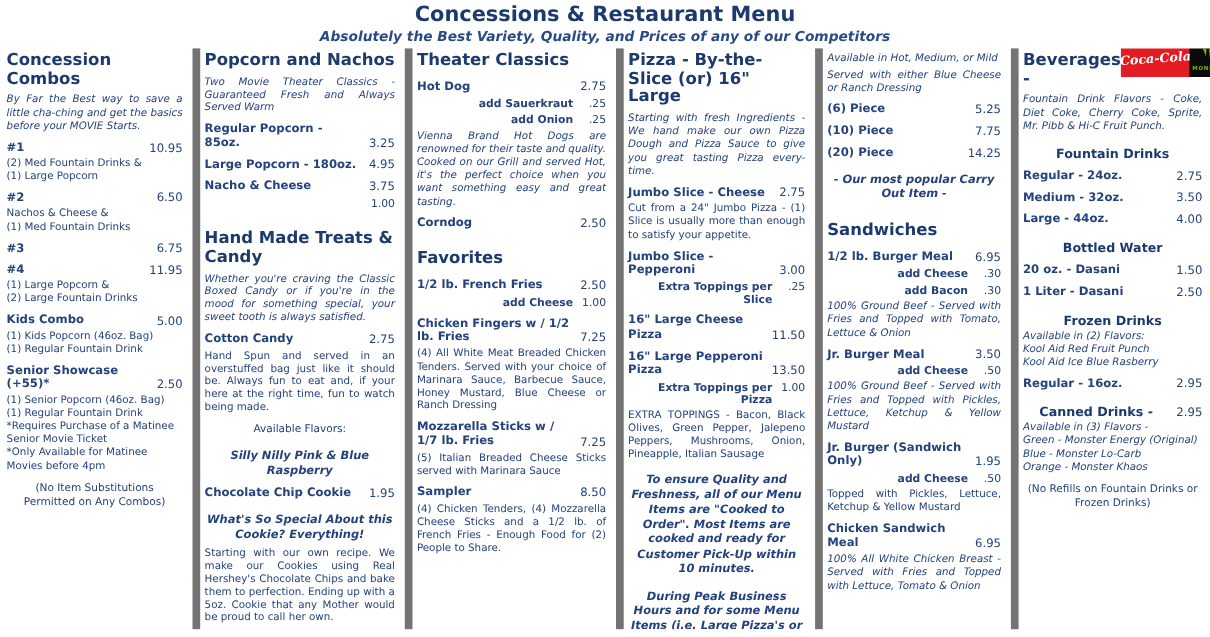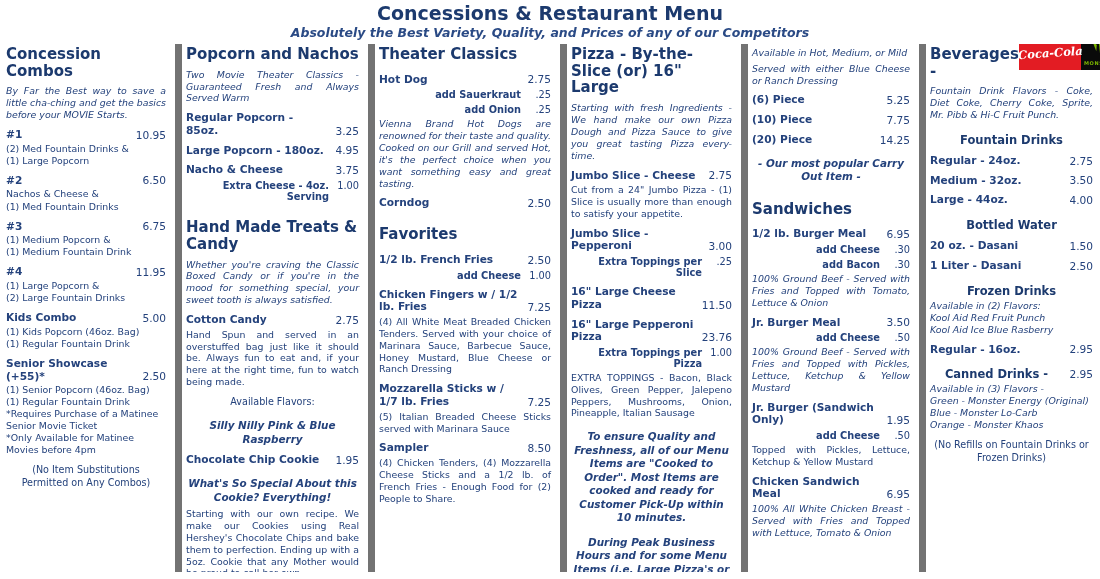--- a/index.html
+++ b/index.html
@@ -70,22 +70,20 @@
         <div class="item-row">
           <span class="item-name">#2</span>
           <span class="item-price">6.50</span>
         </div>
         <div class="item-lines">Nachos &amp; Cheese &amp;
 (1) Med Fountain Drinks</div>
         <div class="item-row">
           <span class="item-name">#3</span>
           <span class="item-price">6.75</span>
         </div>
-        <div class="item-lines">(1) Medium Popcorn &amp;
-(1) Medium Fountain Drink</div>
         <div class="item-row">
           <span class="item-name">#4</span>
           <span class="item-price">11.95</span>
         </div>
         <div class="item-lines">(1) Large Popcorn &amp;
 (2) Large Fountain Drinks</div>
         <div class="item-row">
           <span class="item-name">Kids Combo</span>
           <span class="item-price">5.00</span>
         </div>
@@ -114,21 +112,20 @@
         </div>
         <div class="item-row">
           <span class="item-name">Large Popcorn - 180oz.</span>
           <span class="item-price">4.95</span>
         </div>
         <div class="item-row">
           <span class="item-name">Nacho &amp; Cheese</span>
           <span class="item-price">3.75</span>
         </div>
         <div class="addon-row">
-          <span class="addon-name">Extra Cheese - 4oz. Serving</span>
           <span class="addon-price">1.00</span>
         </div>
       </section>
       <section class="menu-section">
         <div class="sec-head-row">
           <div class="sec-heading">Hand Made Treats &amp; Candy</div>
         </div>
         <p class="para italic">Whether you're craving the Classic Boxed Candy or if you're in the mood for something special, your sweet tooth is always satisfied.</p>
         <div class="item-row">
           <span class="item-name">Cotton Candy</span>
@@ -215,21 +212,21 @@
         <div class="addon-row">
           <span class="addon-name">Extra Toppings per Slice</span>
           <span class="addon-price">.25</span>
         </div>
         <div class="item-row">
           <span class="item-name">16" Large Cheese Pizza</span>
           <span class="item-price">11.50</span>
         </div>
         <div class="item-row">
           <span class="item-name">16" Large Pepperoni Pizza</span>
-          <span class="item-price">23.76</span>
+          <span class="item-price">13.50</span>
         </div>
         <div class="addon-row">
           <span class="addon-name">Extra Toppings per Pizza</span>
           <span class="addon-price">1.00</span>
         </div>
         <p class="para">EXTRA TOPPINGS - Bacon, Black Olives, Green Pepper, Jalepeno Peppers, Mushrooms, Onion, Pineapple, Italian Sausage</p>
         <div class="center-note bold-italic">To ensure Quality and Freshness, all of our Menu Items are "Cooked to Order". Most Items are cooked and ready for Customer Pick-Up within 10 minutes.</div>
         <div class="center-note bold-italic">During Peak Business Hours and for some Menu Items (i.e. Large Pizza's or Wings), Customers may experience slightly longer wait times for their orders.</div>
       </section>
     </div>

